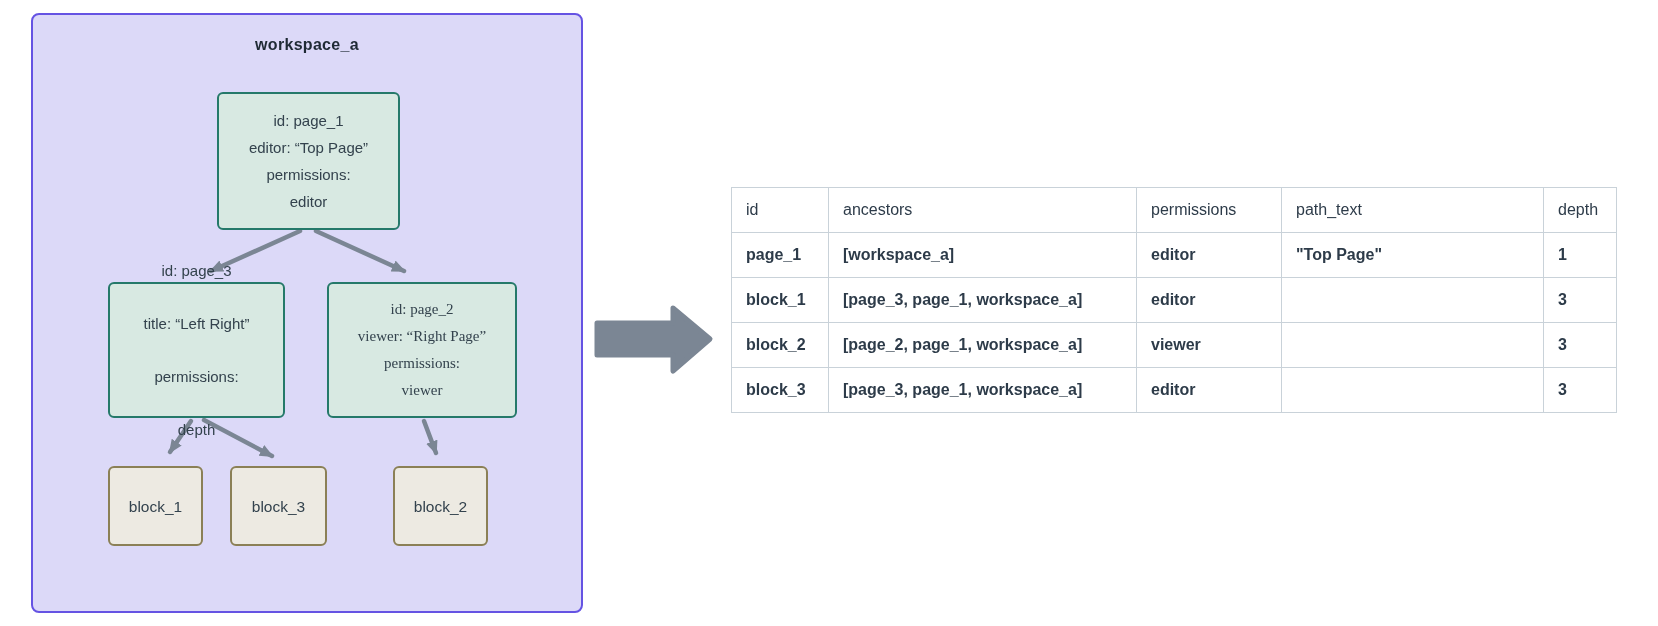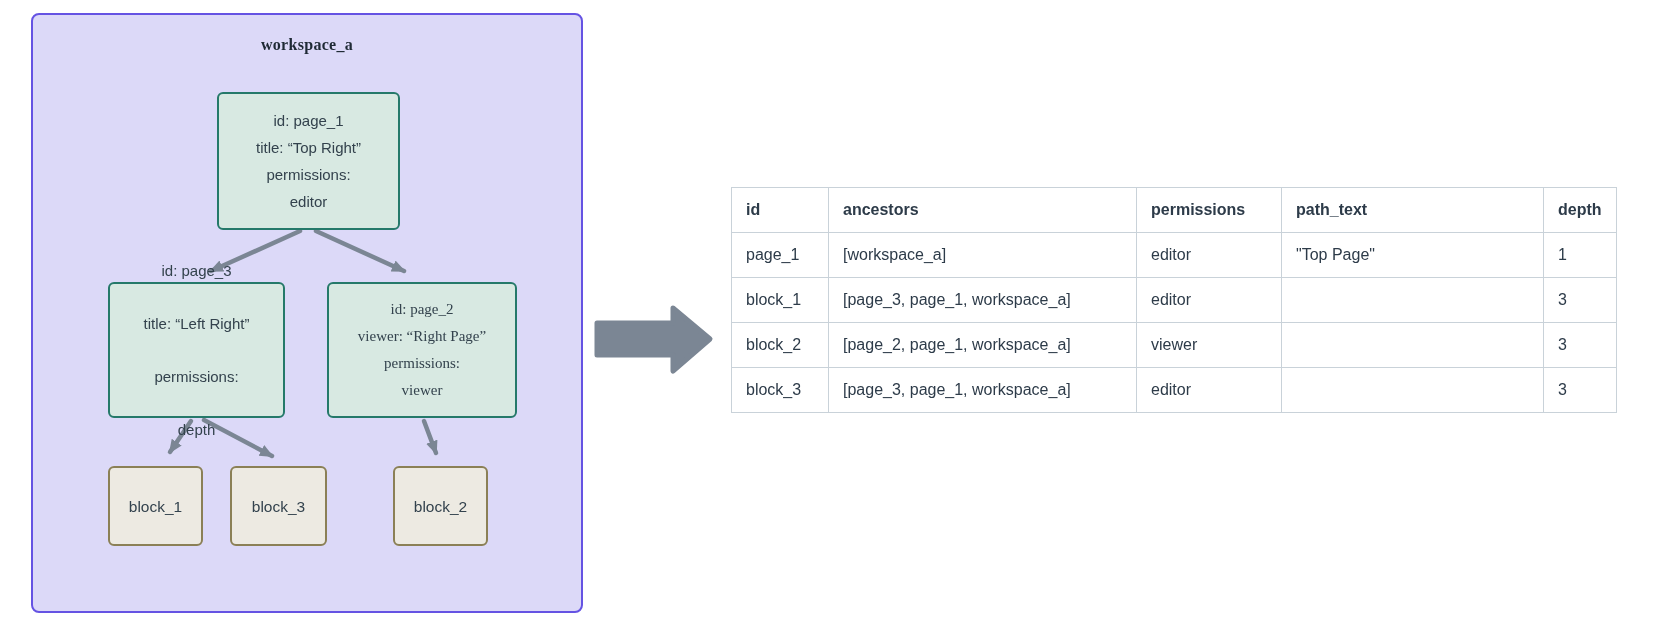--- a/index.html
+++ b/index.html
@@ -39,21 +39,20 @@
   }
   .workspace-title{
     position:absolute;
     left:31px; top:36px;
     width:552px;
     text-align:center;
     font-weight:bold;
     font-size:16px;
     color:var(--title-text);
     letter-spacing:0.3px;
-    font-family:Liberation Serif, serif;
   }
   .node{
     position:absolute;
     box-sizing:border-box;
     display:flex;
     flex-direction:column;
     justify-content:center;
     text-align:center;
     font-size:15px;
     line-height:27px;
@@ -104,23 +103,23 @@
   }
   table.result th, table.result td{
     box-sizing:border-box;
     border:1px solid var(--table-border);
     height:45px;
     padding:0 10px 0 14px;
     text-align:left;
     vertical-align:middle;
     white-space:nowrap;
     overflow:hidden;
-    font-weight:normal;
-  }
-  table.result th{font-weight:bold;}
+    font-weight:bold;
+  }
+  table.result th{font-weight:normal;}
   .col-id{width:97px;}
   .col-ancestors{width:308px;}
   .col-permissions{width:145px;}
   .col-pathtext{width:262px;}
   .col-depth{width:73px;}
 </style>
 </head>
 <body>
 
 <div class="canvas">
@@ -137,21 +136,21 @@
     <path class="tree-arrow" d="M300,231 L211,271" marker-end="url(#arrowhead)"></path>
     <path class="tree-arrow" d="M316,231 L404,271" marker-end="url(#arrowhead)"></path>
     <path class="tree-arrow" d="M191,421 L170,452" marker-end="url(#arrowhead)"></path>
     <path class="tree-arrow" d="M204,420 L272,456" marker-end="url(#arrowhead)"></path>
     <path class="tree-arrow" d="M424,421 L436,453" marker-end="url(#arrowhead)"></path>
     <path class="flow-arrow" d="M597,323 L673,323 L673,308 L710,339 L673,371 L673,355 L597,355 Z"></path>
   </svg>
 
   <div class="node page" id="node-page-1">
     <div>id: page_1</div>
-    <div>title: “Top Right”</div>
+    <div>editor: “Top Page”</div>
     <div>permissions:</div>
     <div>editor</div>
   </div>
   <div class="node page" id="node-page-3">
     <div>id: page_3</div>
     <div>title: “Left Right”</div>
     <div>permissions:</div>
     <div>depth</div>
   </div>
   <div class="node page" id="node-page-2">

